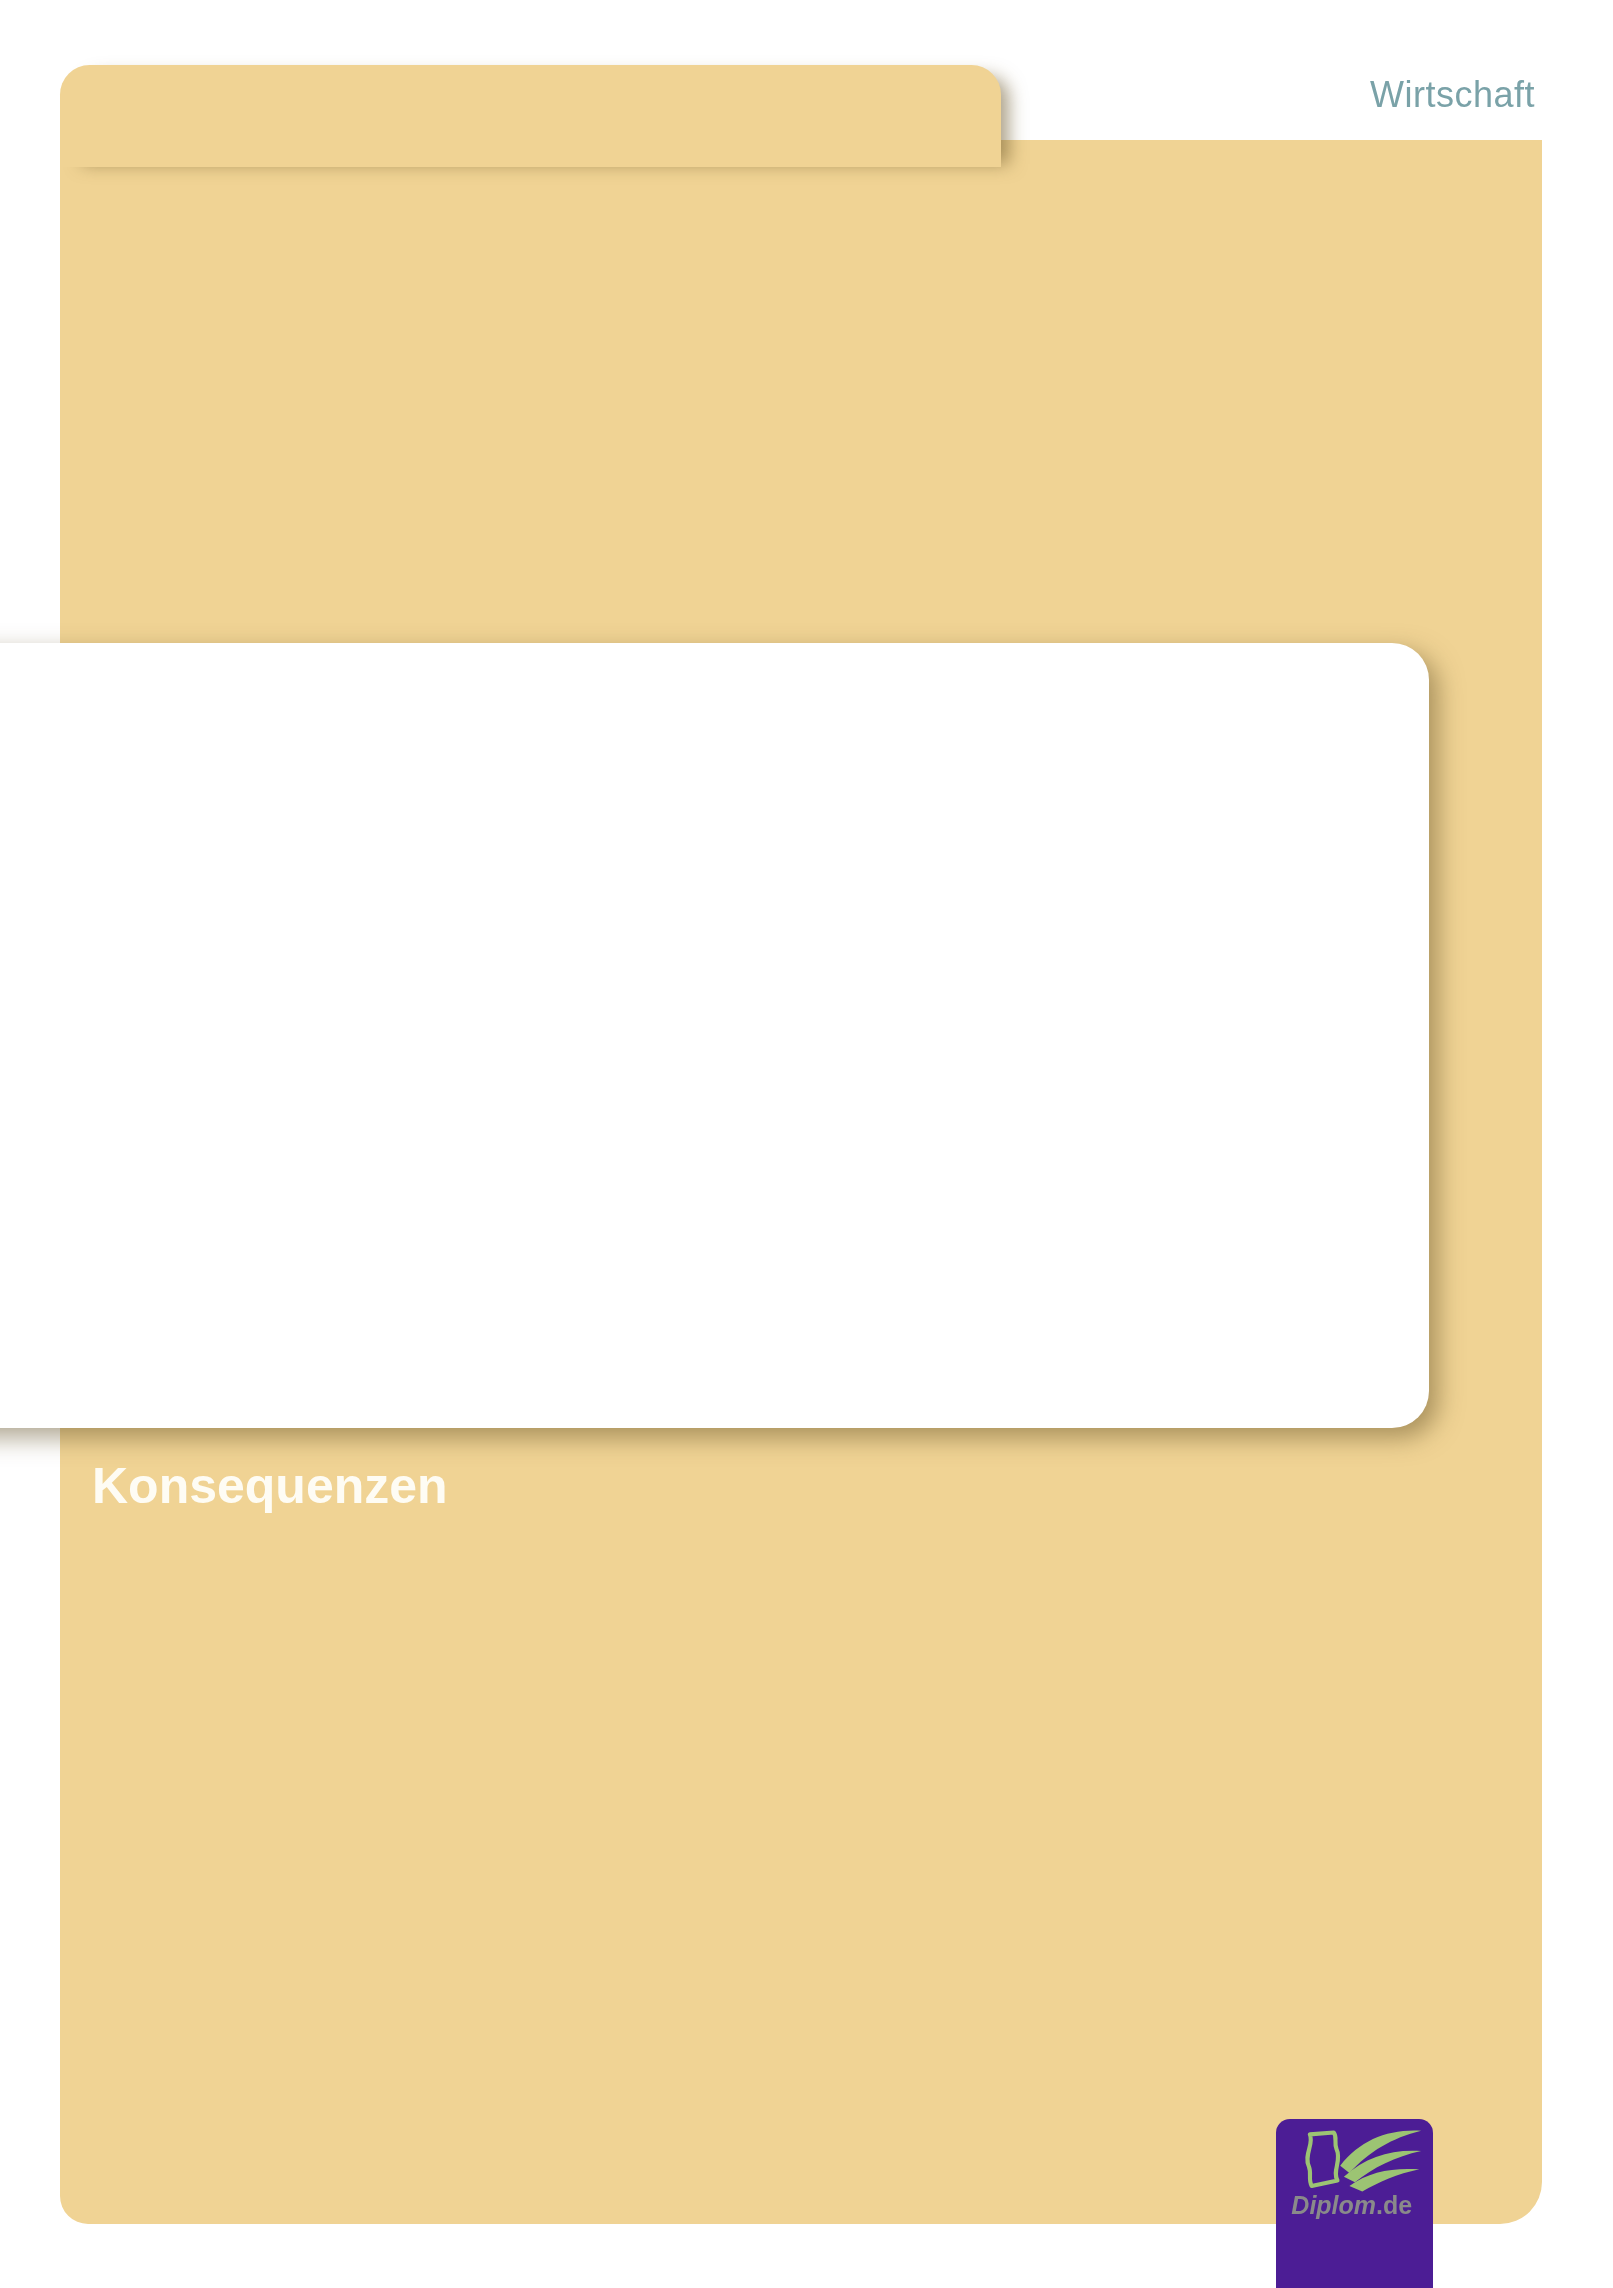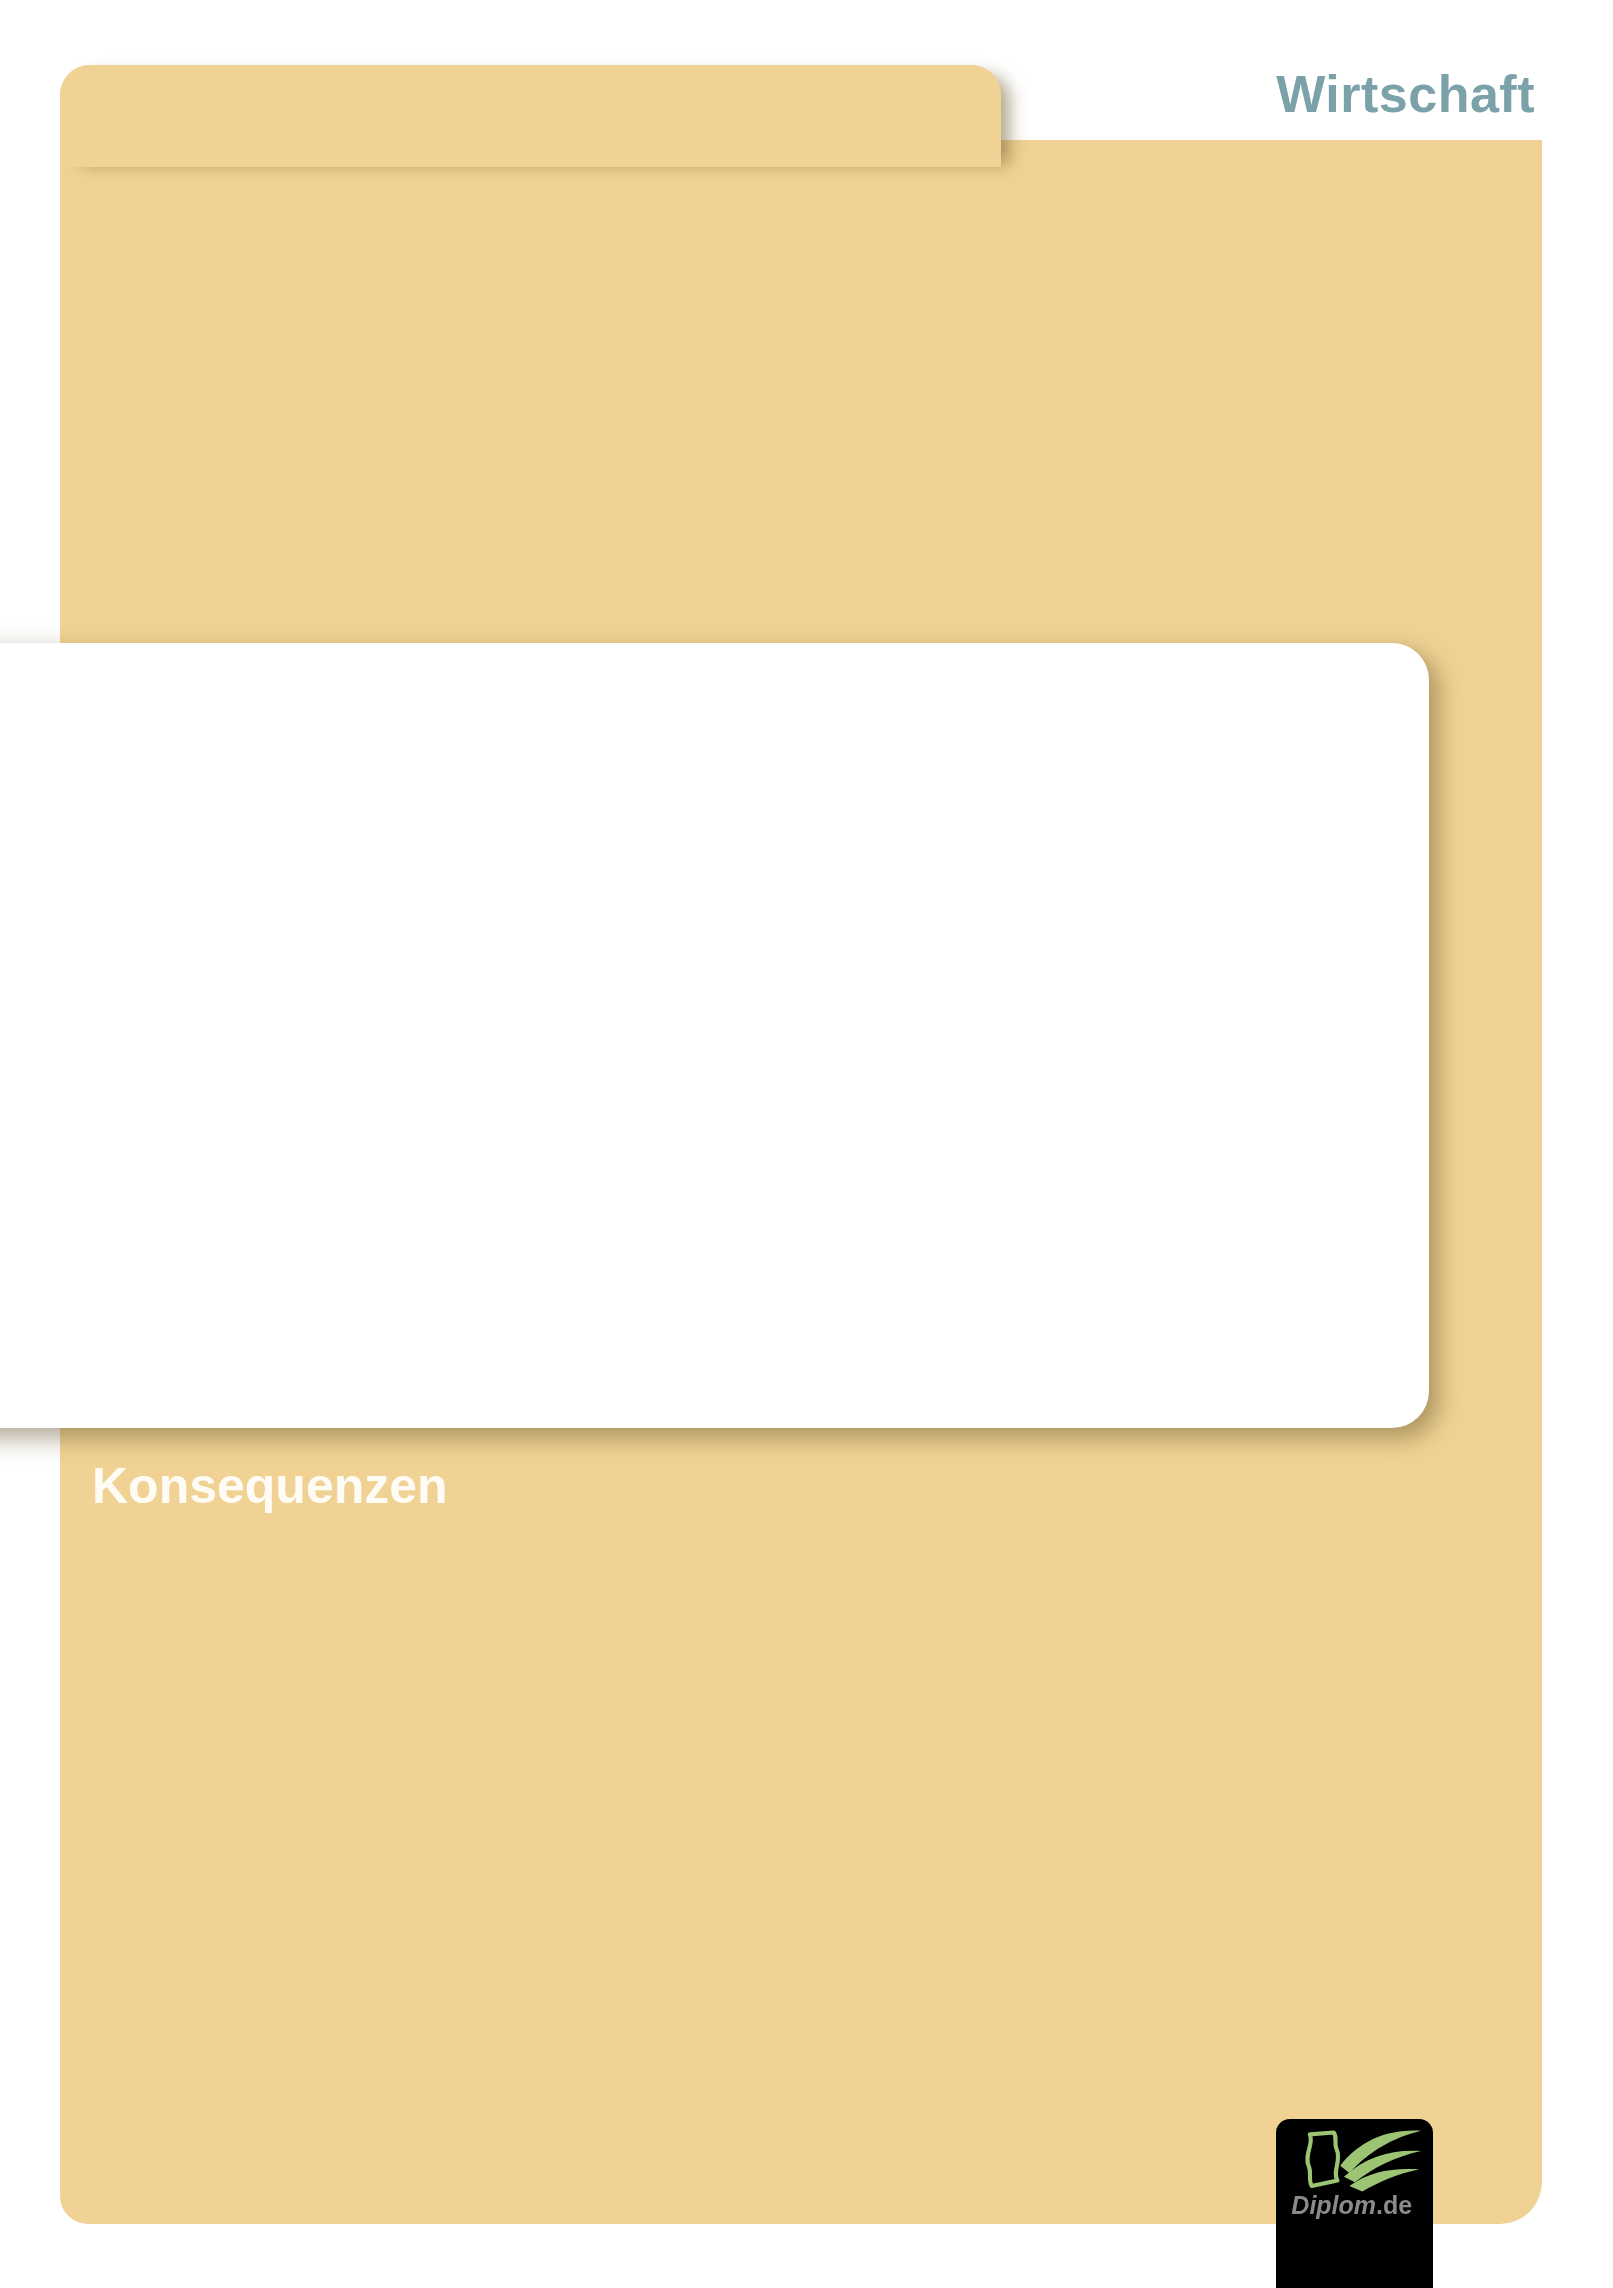--- a/index.html
+++ b/index.html
@@ -36,23 +36,23 @@
     background: var(--cover-yellow, #F0D394);
     border-radius: 29.5px 29.5px 0 0;
     box-shadow: 14.8px 3.7px 16.6px -7.4px rgba(105, 85, 40, 0.55);
     z-index: 2;
   }
   
   .category {
     position: absolute;
     top: 64px;
     right: 78px;
-    font-size: 52px;
+    font-size: 36px;
     line-height: 61px;
-    font-weight: 700;
+    font-weight: 400;
     letter-spacing: 0.5px;
     color: var(--category-teal, #7AA2A8);
     z-index: 3;
   }
   
   .card {
     position: absolute;
     left: -37px;
     top: 643px;
     width: 1466px;
@@ -94,21 +94,21 @@
     color: var(--doc-type-white, #FEFCF4);
     z-index: 3;
   }
   
   .logo-box {
     position: absolute;
     left: 1276px;
     top: 2119px;
     width: 157px;
     height: 170px;
-    background: #000000;
+    background: #4c1d95;
     border-radius: 14px 14px 0 0;
     z-index: 5;
   }
   .logo-icon {
     position: absolute;
     left: 9.2px;
     top: 5.5px;
     width: 138px;
     height: 74px;
   }

